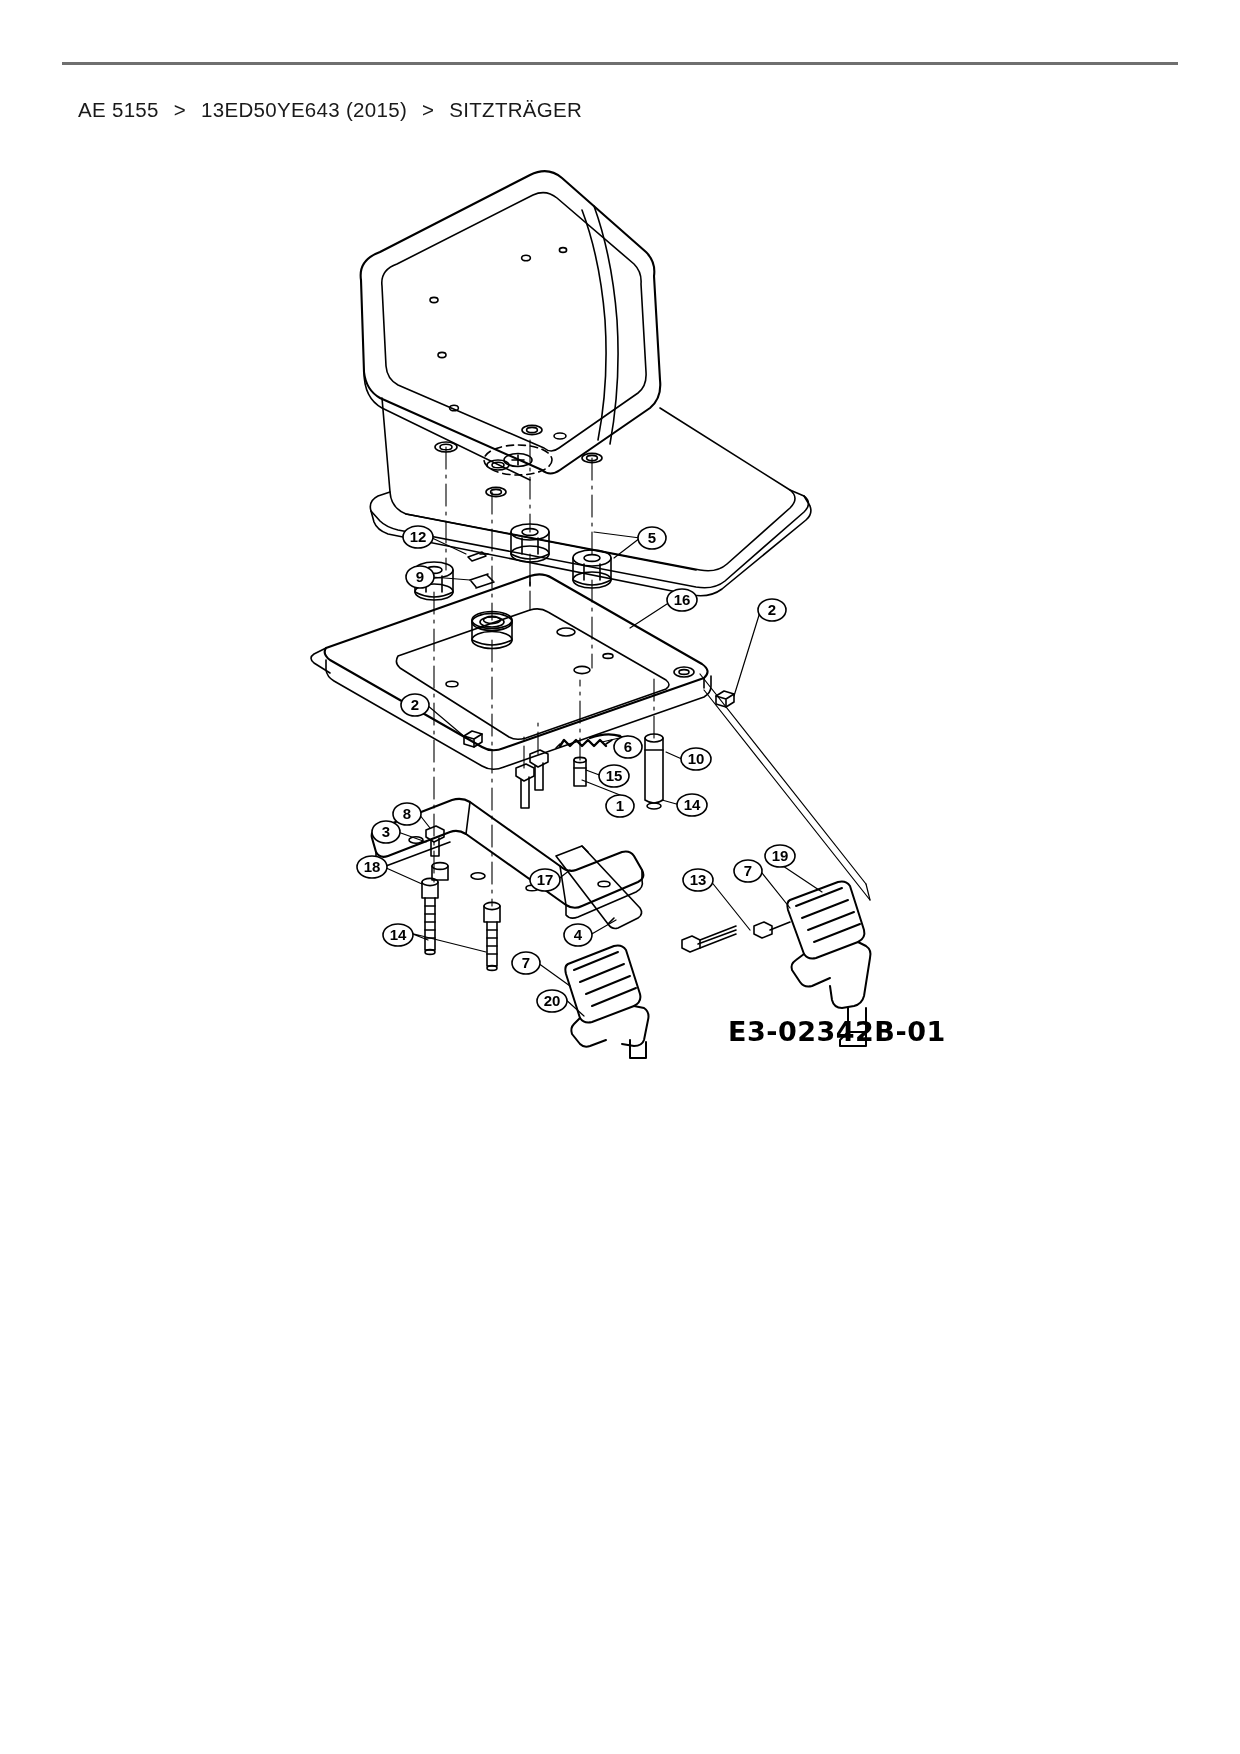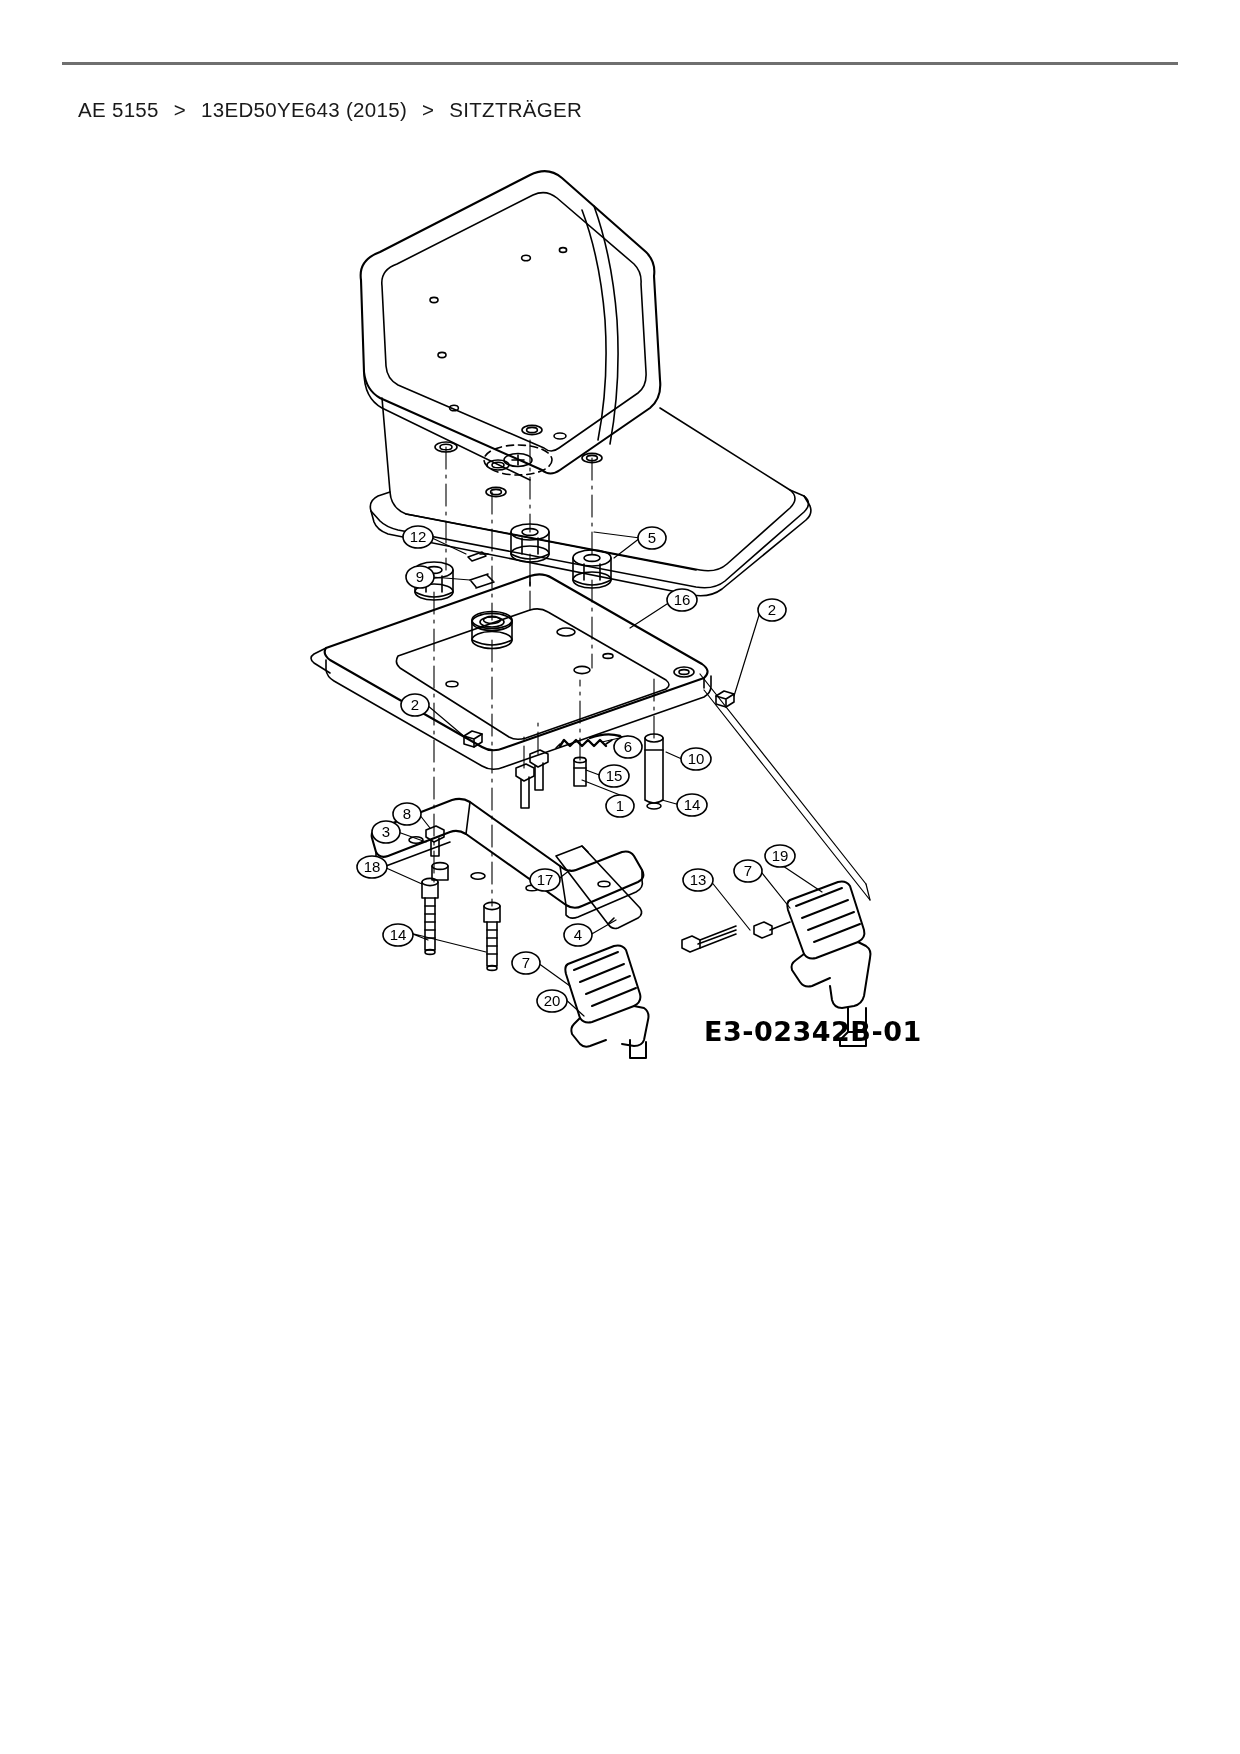--- a/index.html
+++ b/index.html
@@ -44,29 +44,30 @@
     display: inline;
     padding: 0 9px;
     color: #1a1a1a;
   }
   .diagram-wrap {
     position: absolute;
     left: 230px;
     top: 140px;
     width: 720px;
     height: 930px;
+    font-weight: bold;
   }
   .diagram-wrap svg {
     display: block;
     width: 720px;
     height: 930px;
   }
   .drawing-code {
     position: absolute;
-    left: 704px;
+    left: 728px;
     top: 1016px;
     font-family: "DejaVu Sans", sans-serif;
     font-weight: bold;
     font-size: 27px;
     letter-spacing: 0.5px;
     color: #000;
   }
   
   text {
     font-family: "Liberation Sans", sans-serif;

